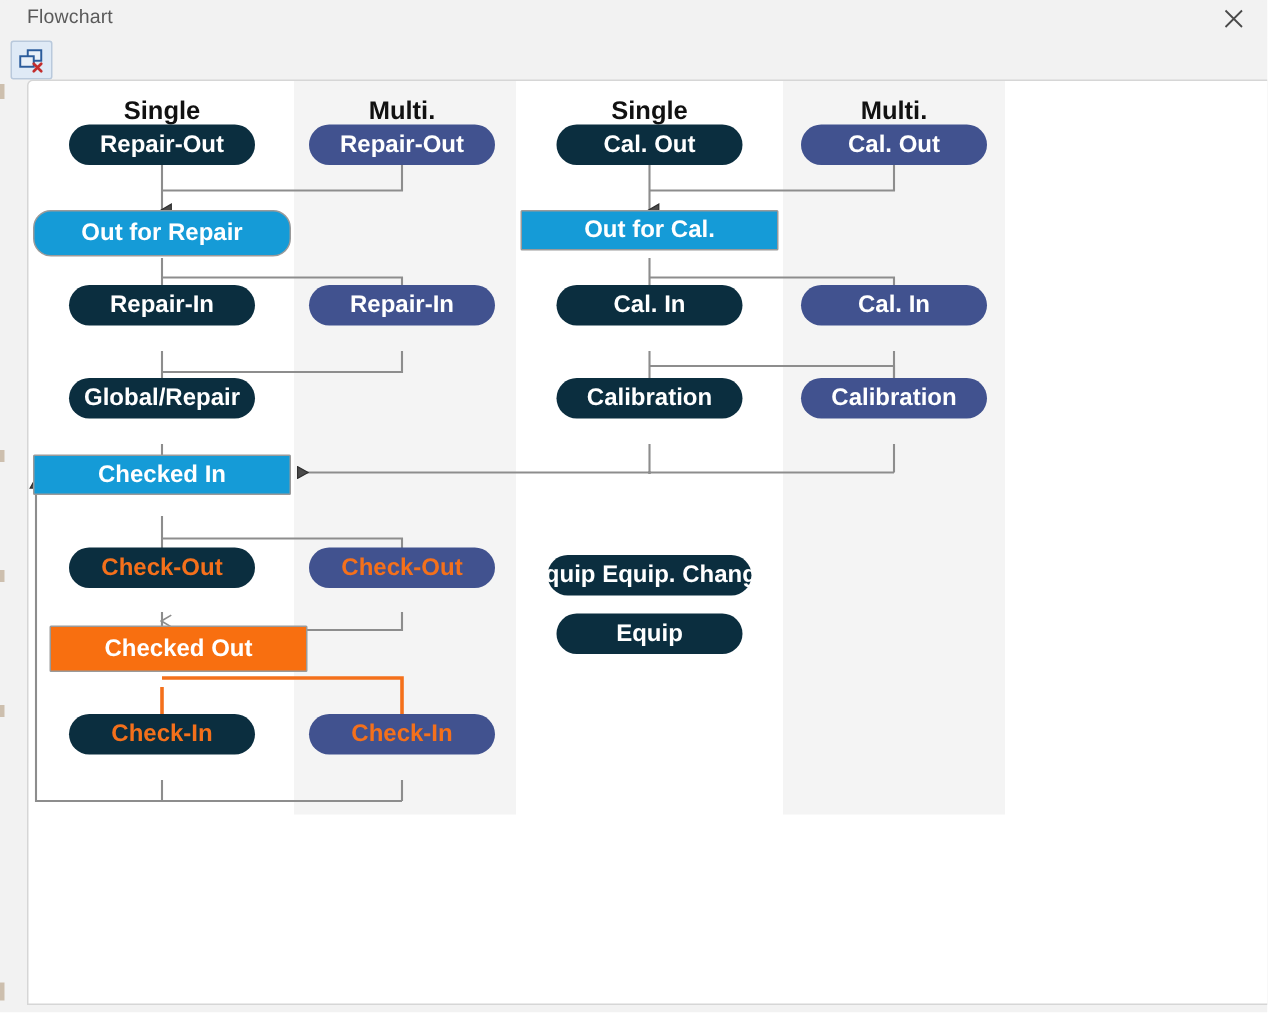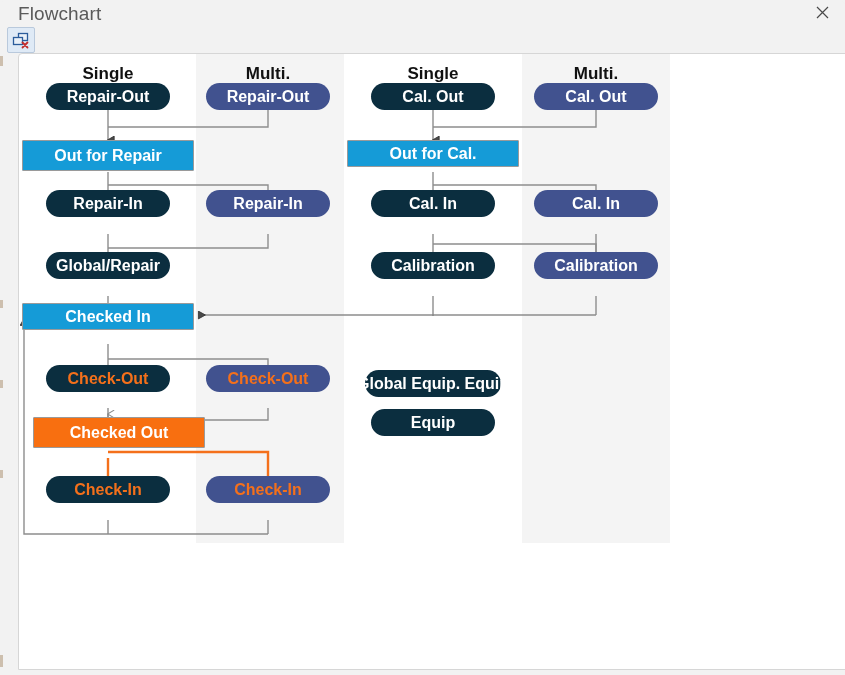--- a/index.html
+++ b/index.html
@@ -17,21 +17,21 @@
   
   .titlebar {
     position: absolute; left: 0; top: 0;
     width: 845px; height: 25px;
     background: #f2f2f2;
     border-top-left-radius: 7px;
     border-top-right-radius: 7px;
   }
   .titlebar-text {
     position: absolute; left: 18px; top: 3px;
-    font-size: 19px; color: #5a5a5a;
+    font-size: 13px; color: #5a5a5a;
     letter-spacing: .1px;
     white-space: nowrap;
   }
   .close-btn {
     position: absolute; right: 0; top: 0;
     width: 46px; height: 25px;
     display: flex; align-items: center; justify-content: center;
     border-top-right-radius: 7px;
   }
   .close-btn svg { display:block; }
@@ -215,21 +215,21 @@
         </g>
       </svg>
 
       <div class="col-header" style="left:29px; top:10px; width:120px;">Single</div>
       <div class="col-header" style="left:189px; top:10px; width:120px;">Multi.</div>
       <div class="col-header" style="left:354px; top:10px; width:120px;">Single</div>
       <div class="col-header" style="left:517px; top:10px; width:120px;">Multi.</div>
 
       <div class="node pill n-dark" style="left:27px; top:29px; width:124px; height:27px;">Repair-Out</div>
 
-      <div class="node rect n-blue" style="left:3px; top:86px; width:172px; height:31px;">Out for Repair</div>
+      <div class="node rect n-blue" style="left:3px; top:86px; width:172px; height:31px;border-radius:12px;">Out for Repair</div>
 
       <div class="node pill n-dark" style="left:27px; top:136px; width:124px; height:27px;">Repair-In</div>
 
       <div class="node pill n-dark" style="left:27px; top:198px; width:124px; height:27px;">Global/Repair</div>
 
       <div class="node rect n-blue" style="left:3px; top:249px; width:172px; height:27px;">Checked In</div>
 
       <div class="node pill n-dark t-orange" style="left:27px; top:311px; width:124px; height:27px;">Check-Out</div>
 
       <div class="node rect n-orange" style="left:14px; top:363px; width:172px; height:31px;">Checked Out</div>
@@ -245,21 +245,21 @@
       <div class="node pill n-indigo t-orange" style="left:187px; top:422px; width:124px; height:27px;">Check-In</div>
 
       <div class="node pill n-dark" style="left:352px; top:29px; width:124px; height:27px;">Cal. Out</div>
 
       <div class="node rect n-blue" style="left:328px; top:86px; width:172px; height:27px;">Out for Cal.</div>
 
       <div class="node pill n-dark" style="left:352px; top:136px; width:124px; height:27px;">Cal. In</div>
 
       <div class="node pill n-dark" style="left:352px; top:198px; width:124px; height:27px;">Calibration</div>
 
-      <div class="node pill n-dark" style="left:346px; top:316px; width:136px; height:27px;">Global Equip. Equip</div>
+      <div class="node pill n-dark" style="left:346px; top:316px; width:136px; height:27px;">Equip Equip. Change</div>
 
       <div class="node pill n-dark" style="left:352px; top:355px; width:124px; height:27px;">Equip</div>
 
       <div class="node pill n-indigo" style="left:515px; top:29px; width:124px; height:27px;">Cal. Out</div>
 
       <div class="node pill n-indigo" style="left:515px; top:136px; width:124px; height:27px;">Cal. In</div>
 
       <div class="node pill n-indigo" style="left:515px; top:198px; width:124px; height:27px;">Calibration</div>
 
     </div>

